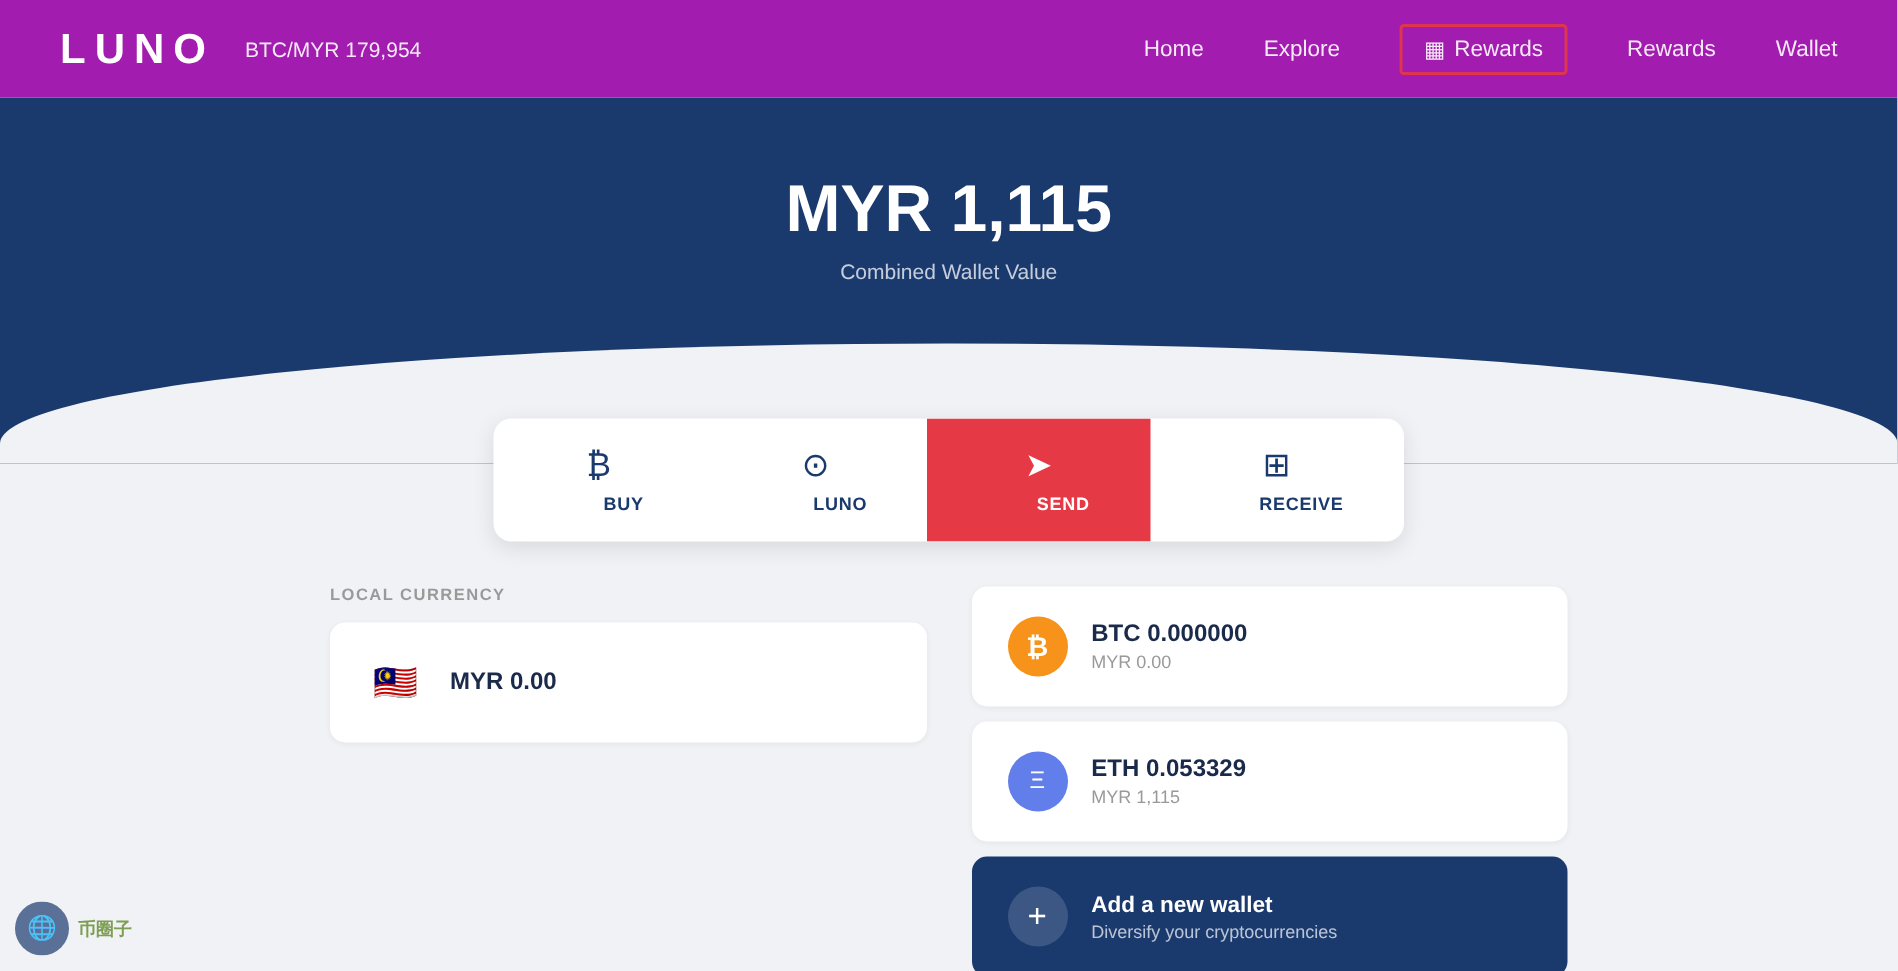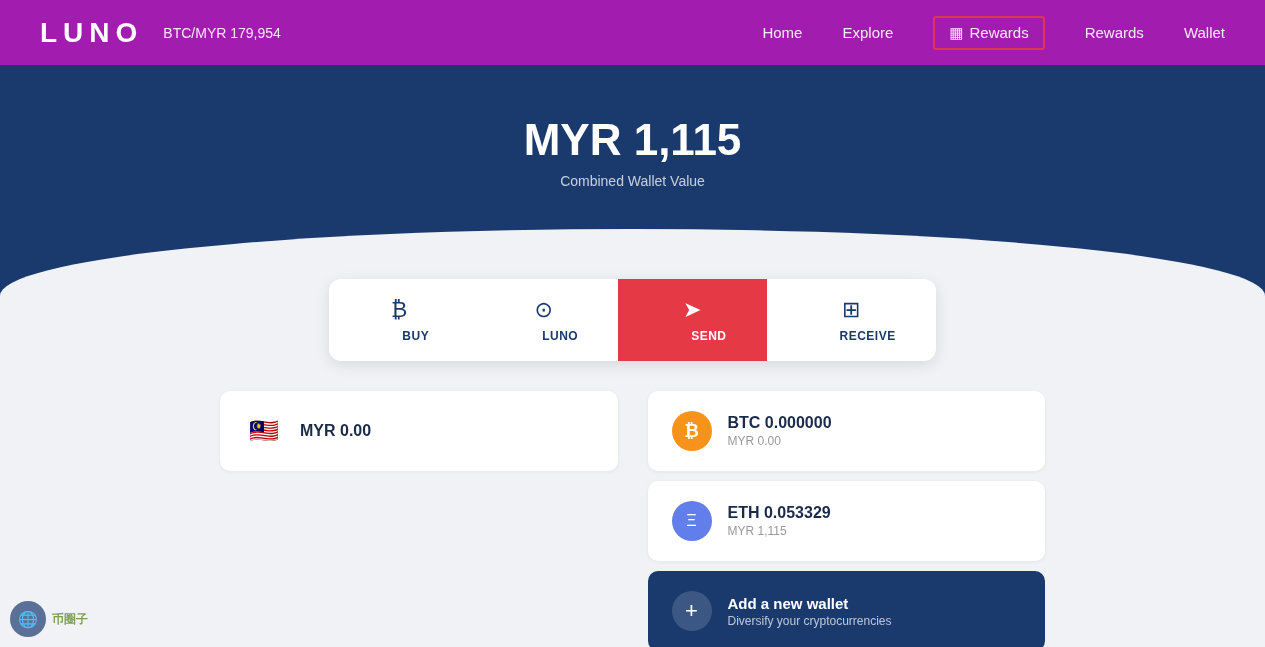--- a/index.html
+++ b/index.html
@@ -300,20 +300,21 @@
     <button class="action-btn">
       <span class="action-icon">⊞</span>
       <span class="action-label">RECEIVE</span>
     </button>
   </div>
 </div>
 
 <div class="main-content">
 
   <div class="wallet-section">
+    <div class="section-title">LOCAL CURRENCY</div>
     <div class="wallet-card">
       <div class="wallet-icon myr flag-circle">🇲🇾</div>
       <div class="wallet-info">
         <div class="primary">MYR 0.00</div>
       </div>
     </div>
   </div>
 
   <div class="wallet-section">
 

